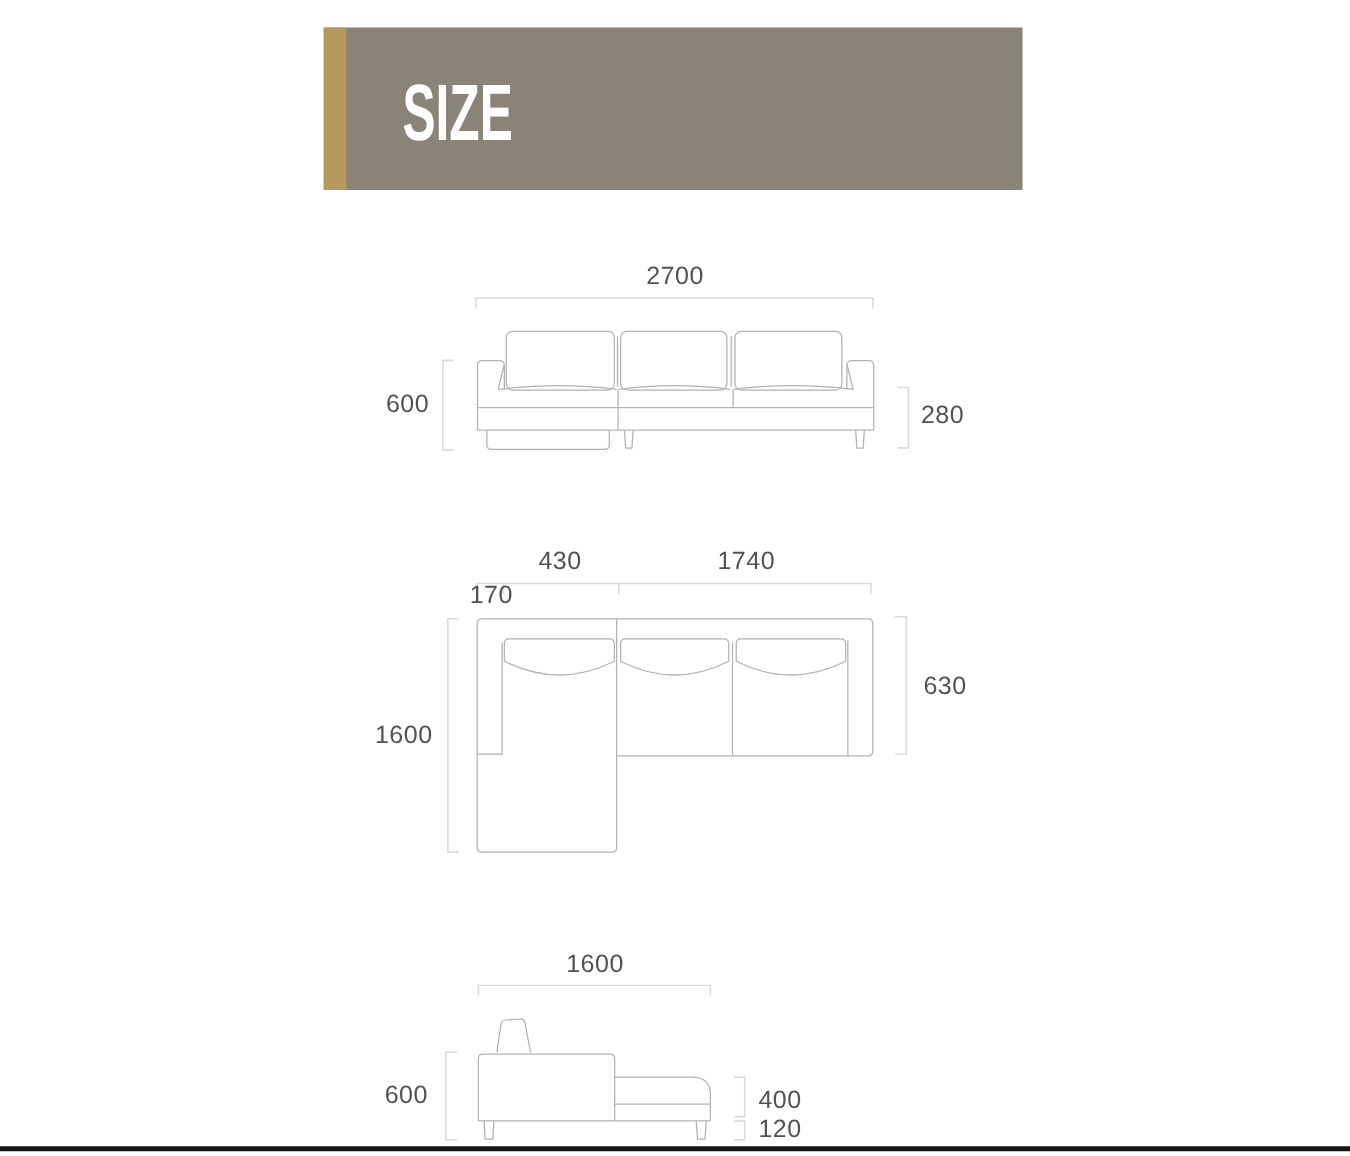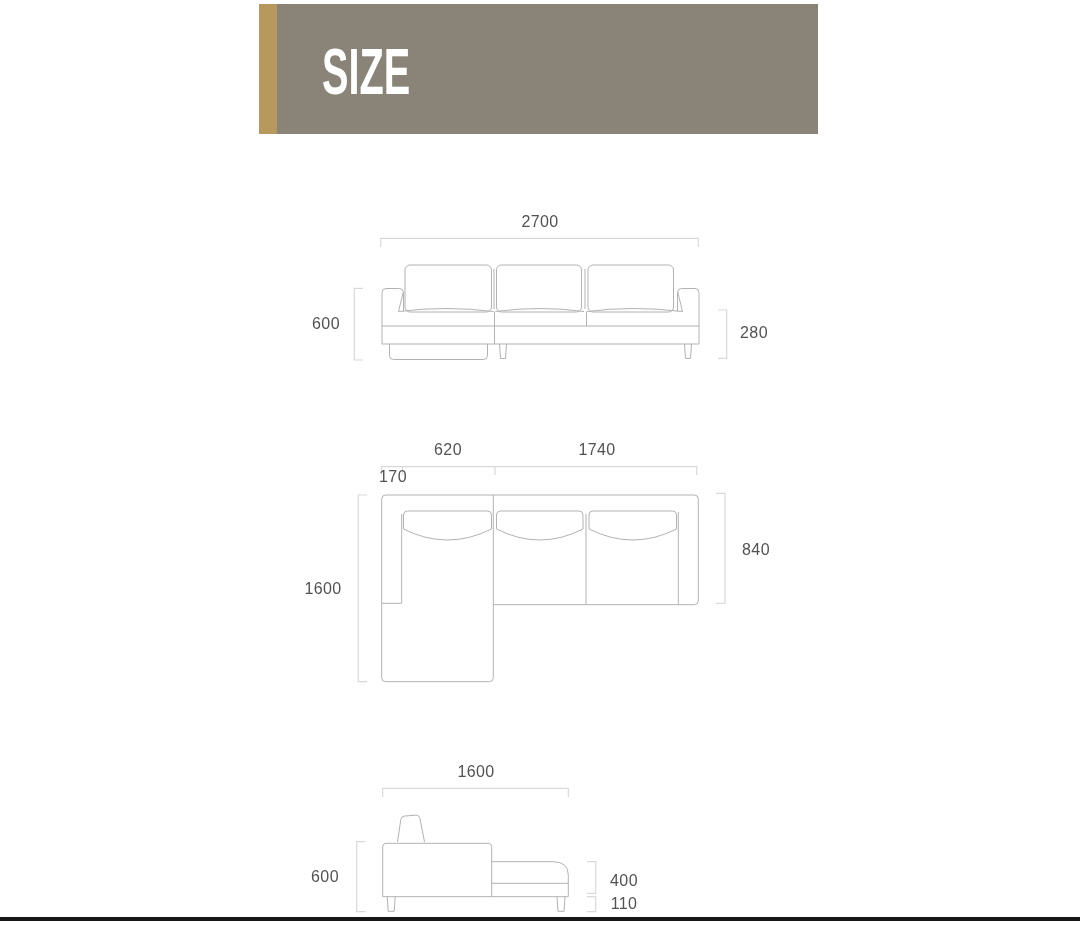--- a/index.html
+++ b/index.html
@@ -10,39 +10,39 @@
     --label-color:#525252;
     --footer-bar-color:#161616;
   }
   html,body{margin:0;padding:0;}
   body{background:#ffffff;font-family:"Liberation Sans",sans-serif;}
   .page{
     position:relative;width:1080px;height:925px;background:#ffffff;
     overflow:hidden;
   }
   .banner{
-    position:absolute;left:259px;top:4px;width:559px;height:130px;
+    position:absolute;left:259px;top:22px;width:559px;height:130px;
     background:var(--banner-gray);
   }
   .banner .accent{
     position:absolute;left:0;top:0;width:18px;height:100%;
     background:var(--accent-gold);
   }
   .banner .title{
     position:absolute;left:63px;top:36px;
     color:#ffffff;font-weight:bold;font-size:64px;line-height:1;
     transform:scaleX(0.62);transform-origin:left top;
     letter-spacing:0px;white-space:nowrap;
   }
   svg.lineart{position:absolute;left:0;top:0;}
   svg .sofa path, svg .sofa rect{fill:none;stroke:var(--line-color);stroke-width:1;}
   svg .bracket path{fill:none;stroke:var(--bracket-color);stroke-width:1.2;}
   .dim{
     position:absolute;transform:translate(-50%,-50%);
-    color:var(--label-color);font-size:16px;letter-spacing:0.4px;
+    color:var(--label-color);font-size:20px;letter-spacing:0.4px;
     white-space:nowrap;
   }
   .footer-bar{
     position:absolute;left:0;top:917px;width:1080px;height:4px;
     background:var(--footer-bar-color);
   }
 </style>
 </head>
 <body>
 
@@ -107,25 +107,25 @@
       <path d="M587,861.7 L595.7,861.7 L595.7,893.3 L587,893.3"></path>
       <path d="M587,896.7 L595.7,896.7 L595.7,911.7 L587,911.7"></path>
     </g>
   </svg>
 
   <span class="dim" style="left:540px;top:222px;">2700</span>
   <span class="dim" style="left:326px;top:324px;">600</span>
   <span class="dim" style="left:754px;top:333px;">280</span>
 
   <span class="dim" style="left:393px;top:450px;margin-top:27px;">170</span>
-  <span class="dim" style="left:448px;top:450px;">620</span>
+  <span class="dim" style="left:448px;top:450px;">430</span>
   <span class="dim" style="left:597px;top:450px;">1740</span>
   <span class="dim" style="left:323px;top:589px;">1600</span>
-  <span class="dim" style="left:756px;top:550px;">840</span>
+  <span class="dim" style="left:756px;top:550px;">630</span>
 
   <span class="dim" style="left:476px;top:772px;">1600</span>
   <span class="dim" style="left:325px;top:877px;">600</span>
   <span class="dim" style="left:624px;top:881px;">400</span>
-  <span class="dim" style="left:624px;top:904px;">110</span>
+  <span class="dim" style="left:624px;top:904px;">120</span>
 
   <div class="footer-bar"></div>
 
 </div>
 
 </body></html>

